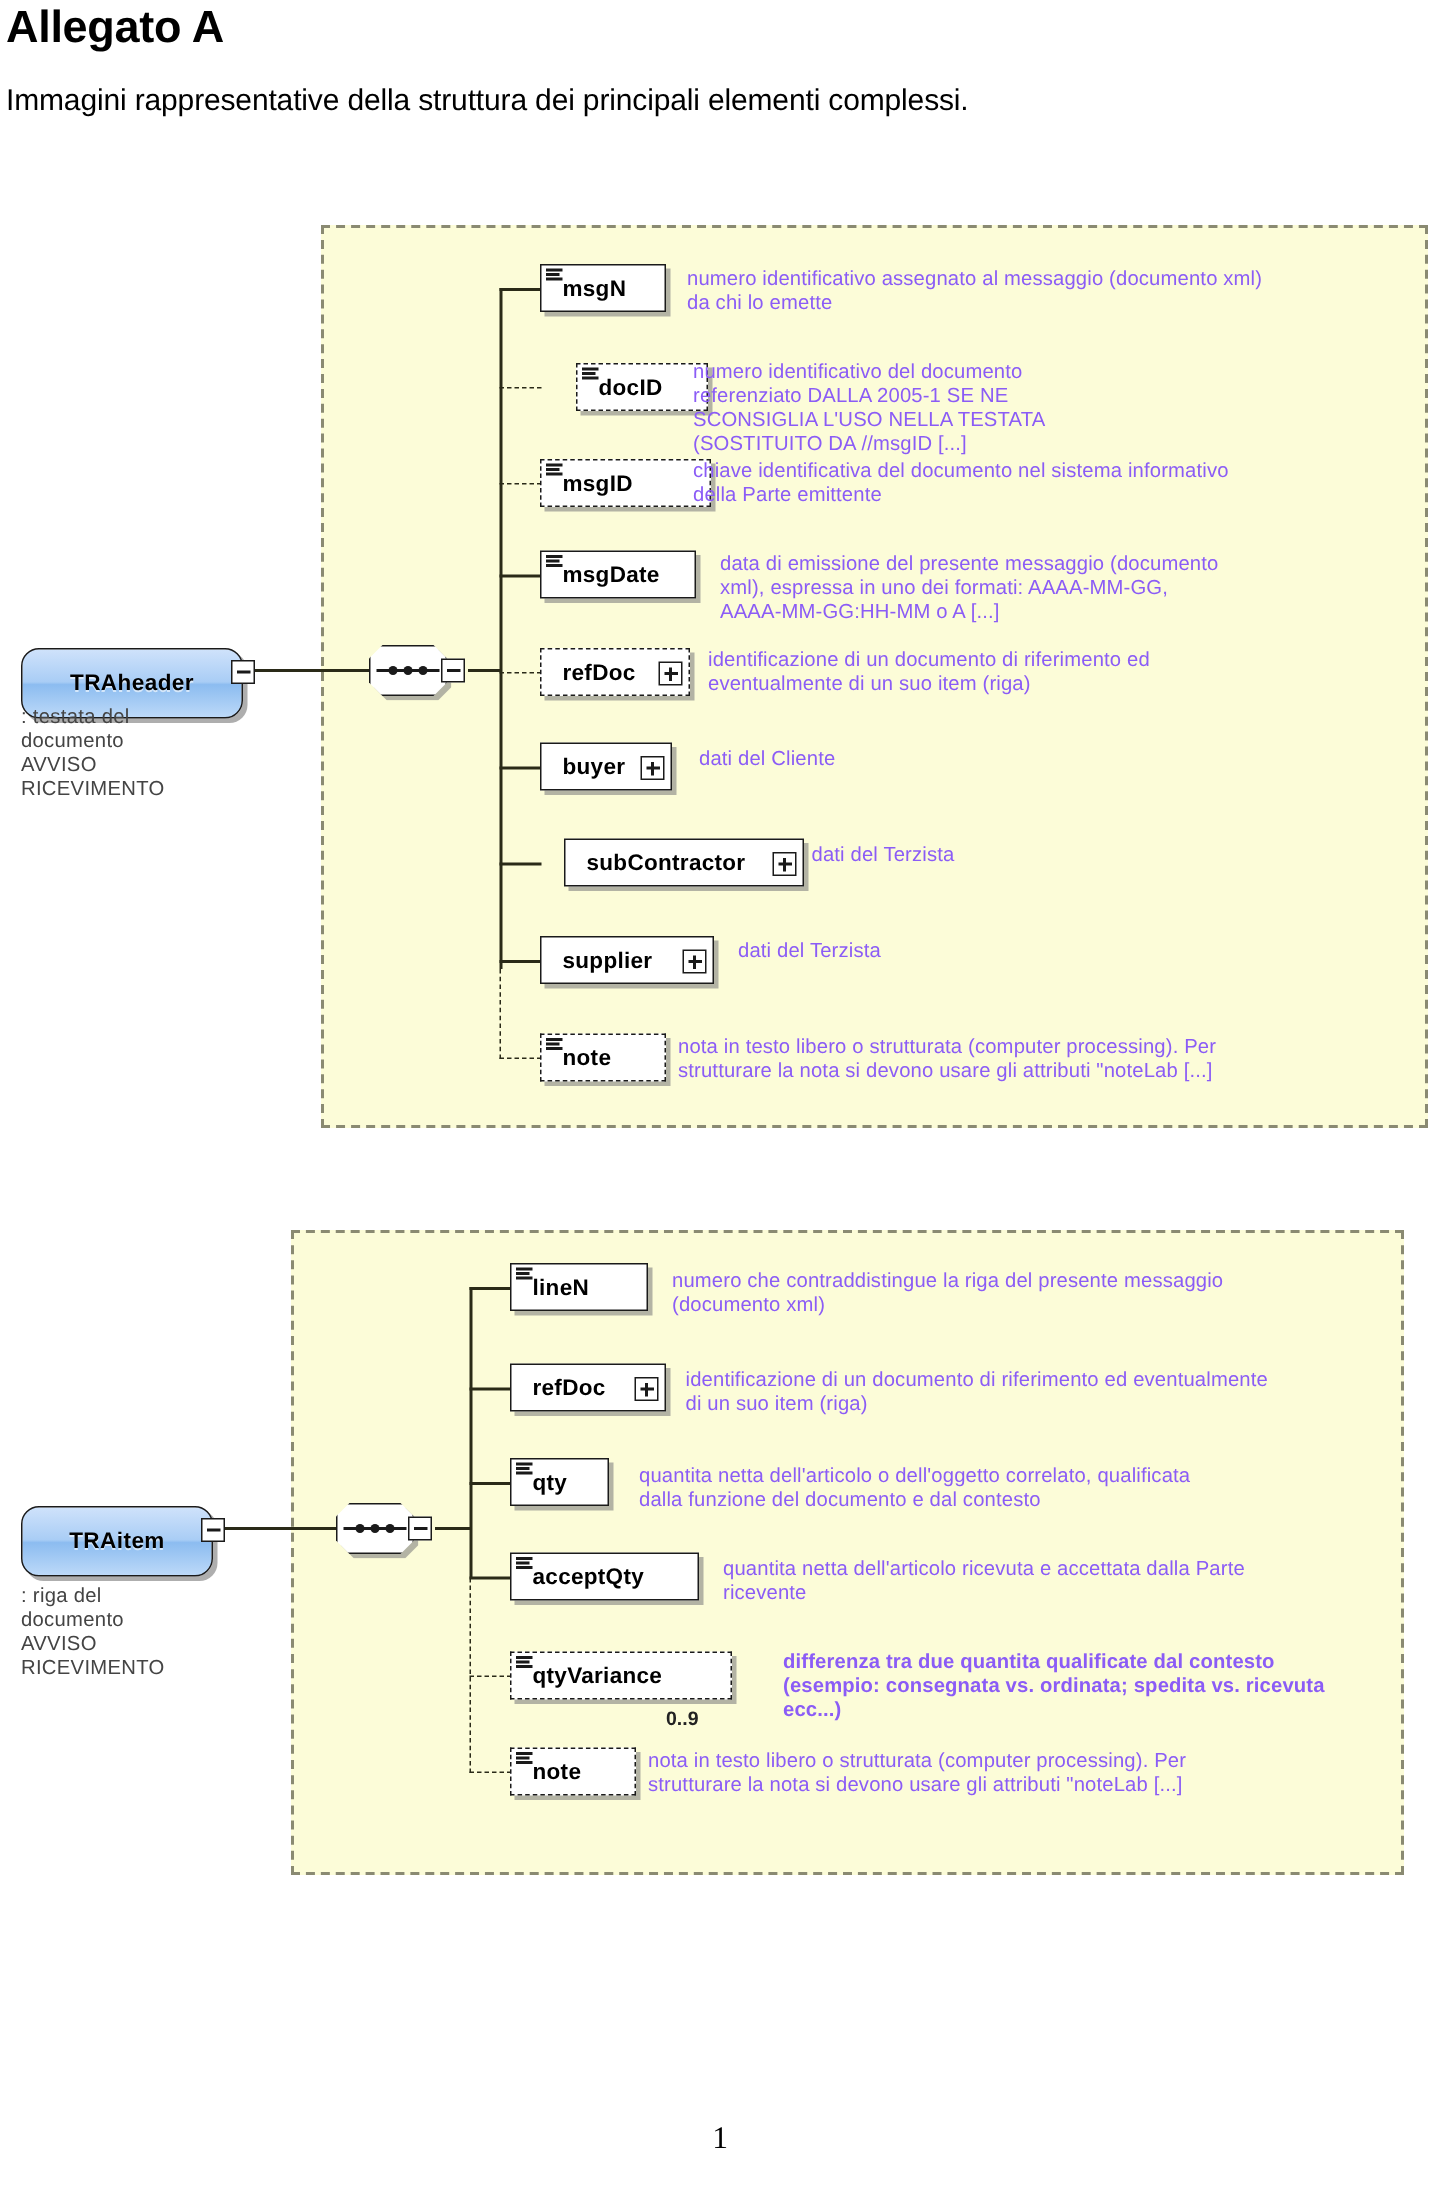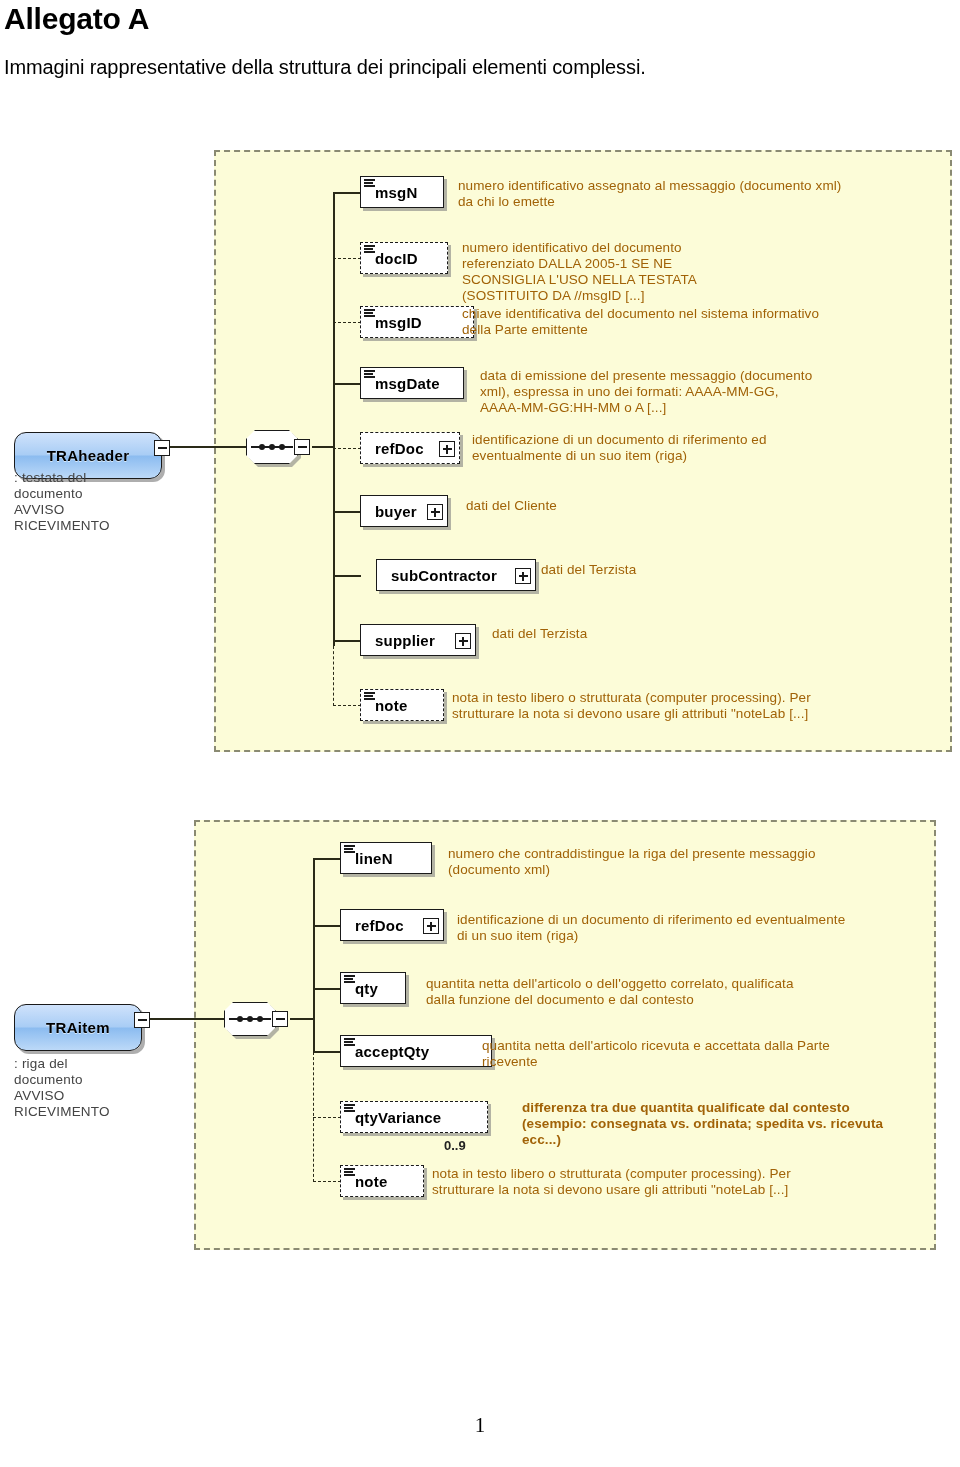--- a/index.html
+++ b/index.html
@@ -135,21 +135,21 @@
     display:block; height:1.5px; background:#1a1a1a; margin-bottom:1.5px;
   }
   .lines-icon i:nth-child(1){ width:11px; }
   .lines-icon i:nth-child(2){ width:9px; }
   .lines-icon i:nth-child(3){ width:11px; }
   .elem-handle-inner { right:4px; top:8px; }
 
   .elem-desc {
     position:absolute;
     font-size:13.5px; line-height:16px;
-    color:#a16207; white-space:pre-line; letter-spacing:.1px;
+    color:#8b5cf6; white-space:pre-line; letter-spacing:.1px;
   }
   .card-label {
     position:absolute;
     font-size:13px; font-weight:700; color:#222;
   }
 
   
   .ln { position:absolute; background:#2a2a18; }
   .ln.h { height:1.6px; }
   .ln.v { width:1.6px; }
@@ -210,21 +210,21 @@
         <i></i>
       </span>
     <span class="elem-label">msgN</span>
   </div>
 </div>
 <div class="elem-desc" style="left:458px; top:178px; width:440px;">numero identificativo assegnato al messaggio (documento xml)
 da chi lo emette</div>
 
 <div class="ln dash-h" style="left:333px; top:258px; width:28px;"></div>
 <div class="elem" style="left:360px; top:242px;">
-  <div class="elem-box optional" style="width:88px;">
+  <div class="elem-box optional" style="width:88px;margin-left:24px;">
     <span class="lines-icon">
         <i></i>
         <i></i>
         <i></i>
       </span>
     <span class="elem-label">docID</span>
   </div>
 </div>
 <div class="elem-desc" style="left:462px; top:240px; width:440px;">numero identificativo del documento
 referenziato DALLA 2005-1 SE NE
@@ -375,21 +375,21 @@
         <i></i>
       </span>
     <span class="elem-label">qty</span>
   </div>
 </div>
 <div class="elem-desc" style="left:426px; top:976px; width:440px;">quantita netta dell'articolo o dell'oggetto correlato, qualificata
 dalla funzione del documento e dal contesto</div>
 
 <div class="ln h" style="left:313px; top:1051px; width:28px;"></div>
 <div class="elem" style="left:340px; top:1035px;">
-  <div class="elem-box" style="width:152px;">
+  <div class="elem-box" style="width:126px;">
     <span class="lines-icon">
         <i></i>
         <i></i>
         <i></i>
       </span>
     <span class="elem-label">acceptQty</span>
   </div>
 </div>
 <div class="elem-desc" style="left:482px; top:1038px; width:430px;">quantita netta dell'articolo ricevuta e accettata dalla Parte
 ricevente</div>

